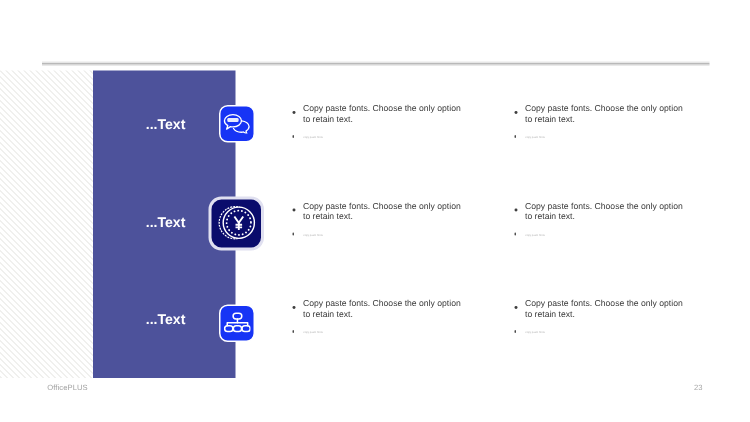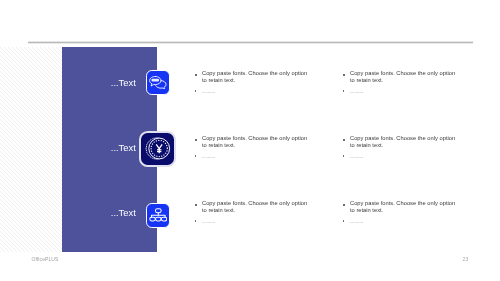--- a/index.html
+++ b/index.html
@@ -5,22 +5,22 @@
   html,body{margin:0;padding:0;}
   body{width:500px;height:281px;background:#ffffff;overflow:hidden;
        font-family:"Liberation Sans",sans-serif;-webkit-font-smoothing:antialiased;}
   .slide{position:relative;width:500px;height:281px;background:#fff;overflow:hidden;}
 
   .hatch{position:absolute;left:0;top:46.6px;width:62px;height:205px;
     background:repeating-linear-gradient(45deg,#f0f0ee 0px,#f0f0ee 1.25px,#ffffff 1.25px,#ffffff 2.83px);}
   .topline{position:absolute;left:28px;top:42px;width:445px;height:1px;background:#b9b9b9;box-shadow:0 -1px 0 rgba(200,200,200,0.45),0 1px 0 rgba(212,212,212,0.5);}
   .panel{position:absolute;left:62px;top:46.6px;width:95.2px;height:205px;}
 
-  .rowlabel{position:absolute;color:#ffffff;font-weight:normal;font-size:9.4px;
-            line-height:10px;letter-spacing:0px;white-space:nowrap;text-align:right;}
+  .rowlabel{position:absolute;color:#ffffff;font-weight:bold;font-size:9.4px;
+            line-height:10px;letter-spacing:0px;white-space:nowrap;text-align:center;}
 
   .iconbox{position:absolute;box-sizing:border-box;
         display:flex;align-items:center;justify-content:center;}
   .iconbox svg{display:block;}
   .ib-sq{width:24.3px;height:24.8px;border-radius:5.8px;border:1.5px solid #ffffff;background:#1734f5;}
   .ib-coin{width:37px;height:36.6px;border-radius:8.6px;border:2px solid #e0e0f0;background:#0a0c6c;}
 
   .bullets{position:absolute;width:120px;}
   .bul{position:relative;padding-left:8px;}
   .bul:before{content:"";position:absolute;left:0.9px;top:4.5px;width:1.9px;height:1.9px;

